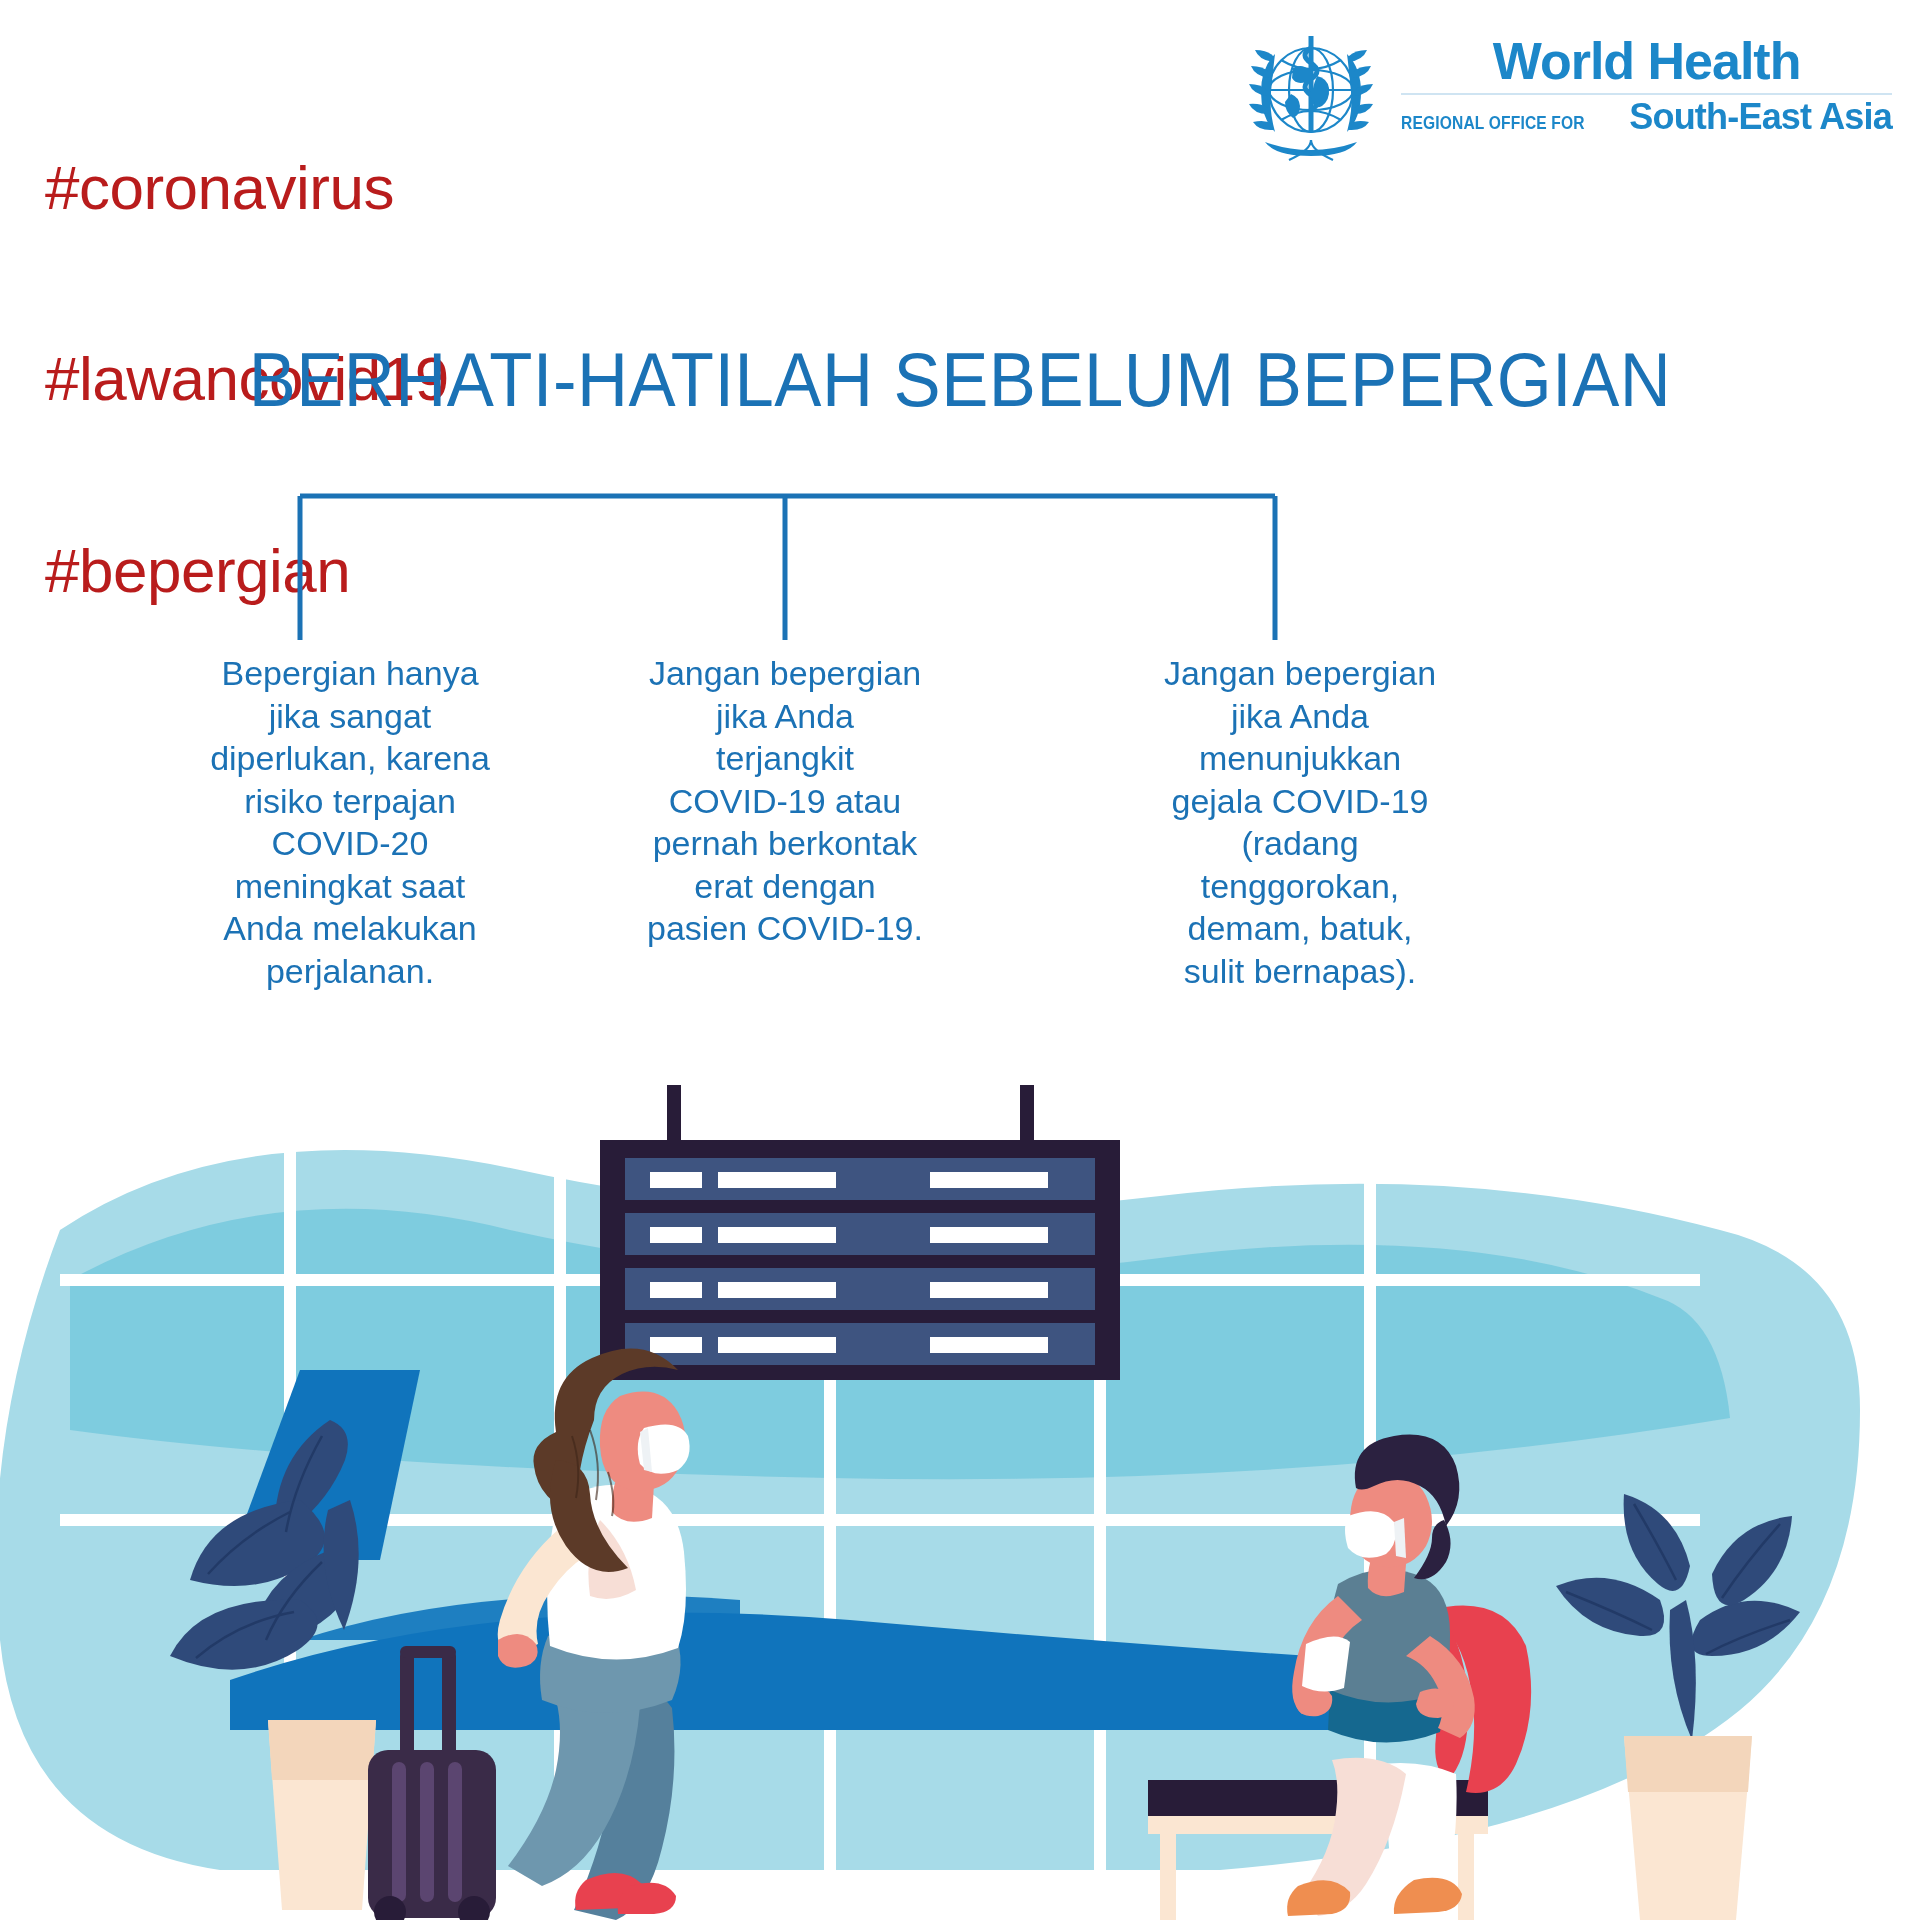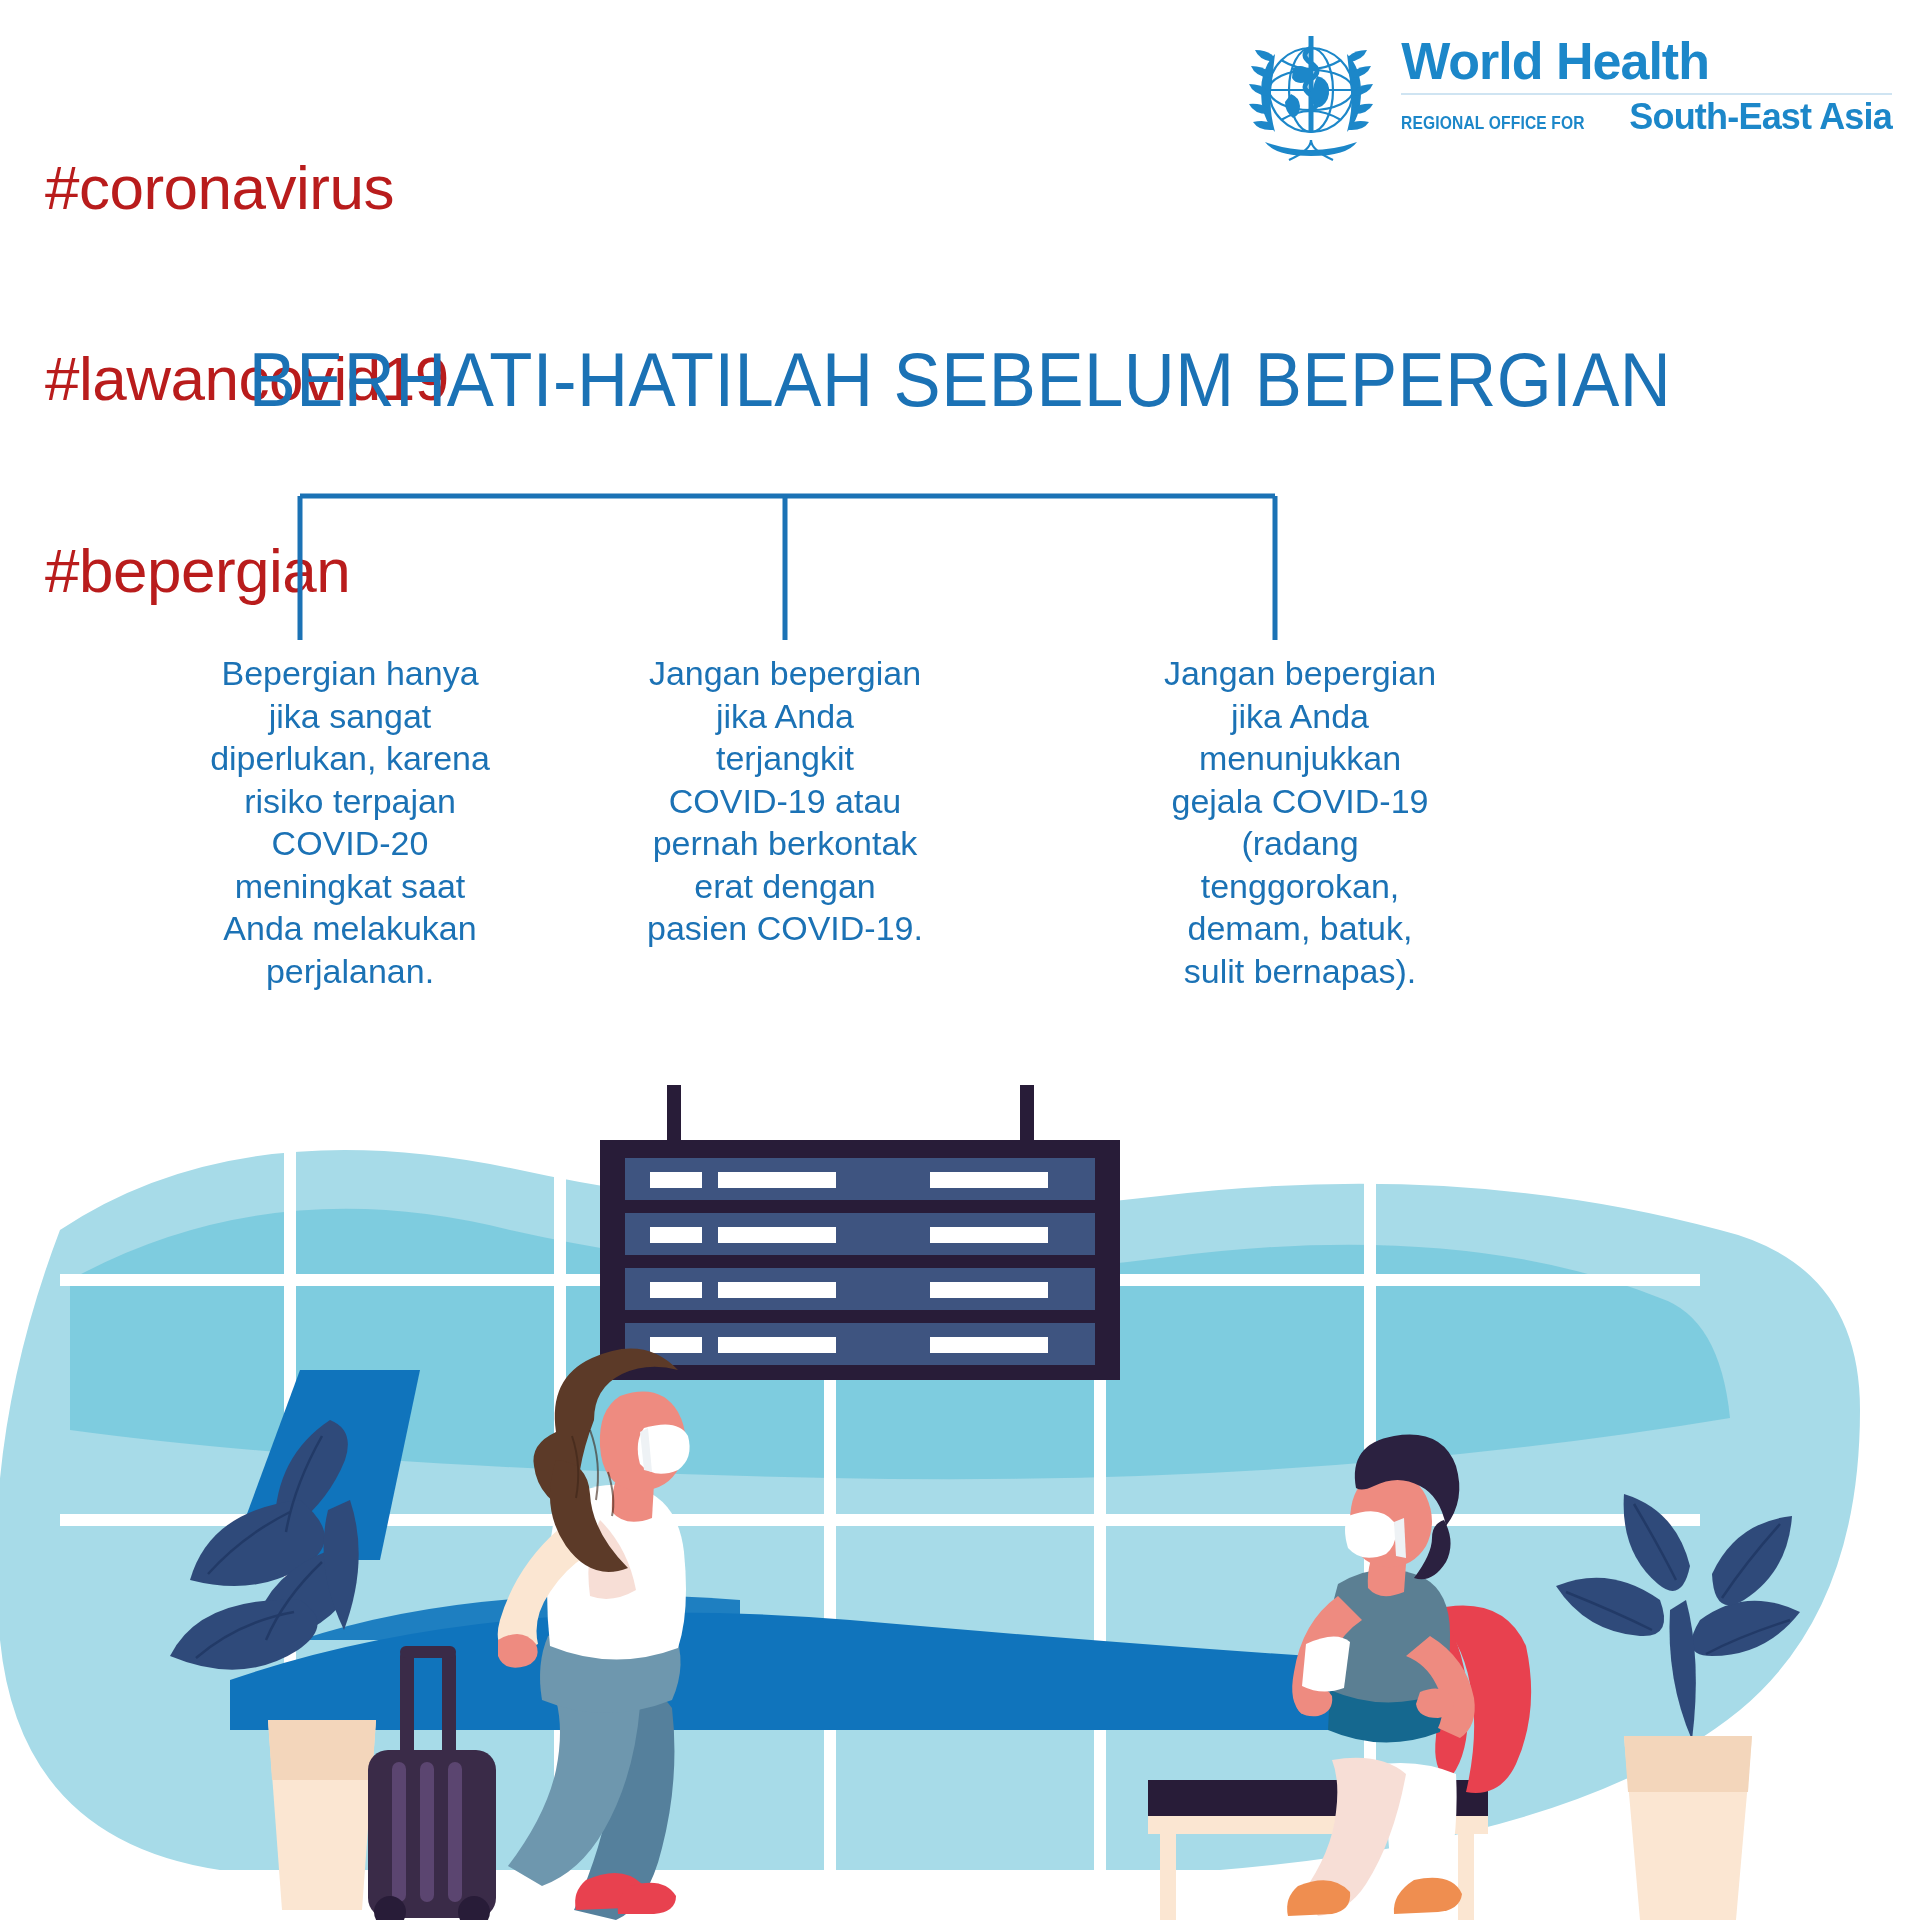--- a/index.html
+++ b/index.html
@@ -21,21 +21,21 @@
     letter-spacing:-0.5px;
     white-space:pre;
   }
   .hashtags div{display:block;}
 
   .who-logo{
     position:absolute;right:28px;top:18px;
     display:flex;align-items:flex-start;
   }
   .who-emblem{width:160px;height:170px;flex:0 0 auto;margin-right:10px;}
-  .who-words{display:flex;flex-direction:column;padding-top:18px;}
+  .who-words{display:flex;flex-direction:column;padding-top:18px;text-align:center;}
   .who-name{
     color:#1c87c9;font-weight:bold;font-size:52px;line-height:0.98;
     letter-spacing:-1px;
   }
   .who-rule{height:2px;background:#cfe4f2;margin:6px 0 4px 0;width:100%;}
   .who-region-row{display:flex;align-items:baseline;gap:4px;}
   .who-region-pre{
     color:#1c87c9;font-size:19px;font-weight:bold;letter-spacing:0.2px;
     transform:scaleX(0.82);transform-origin:left center;white-space:nowrap;
   }

